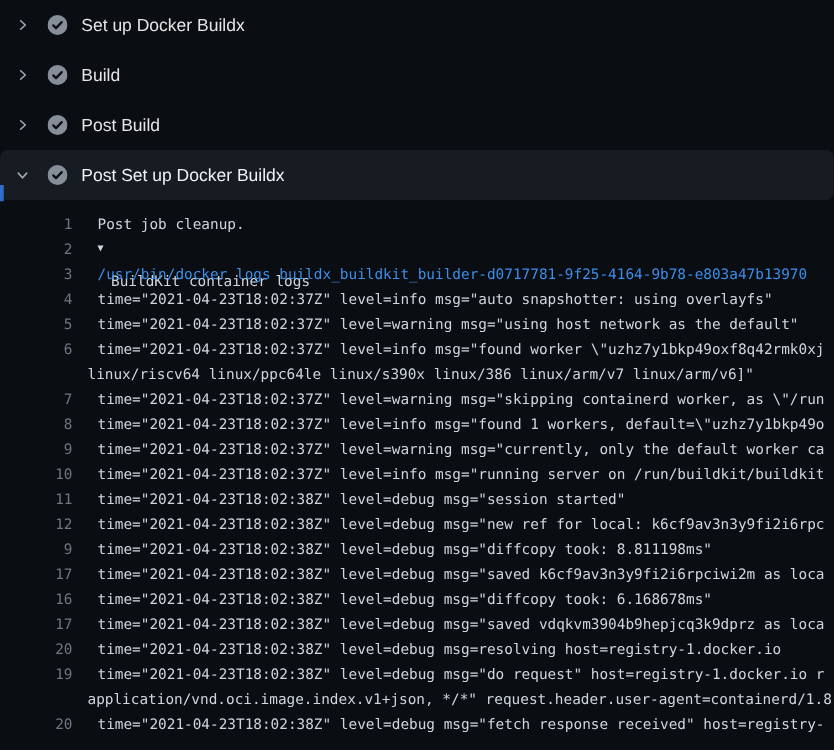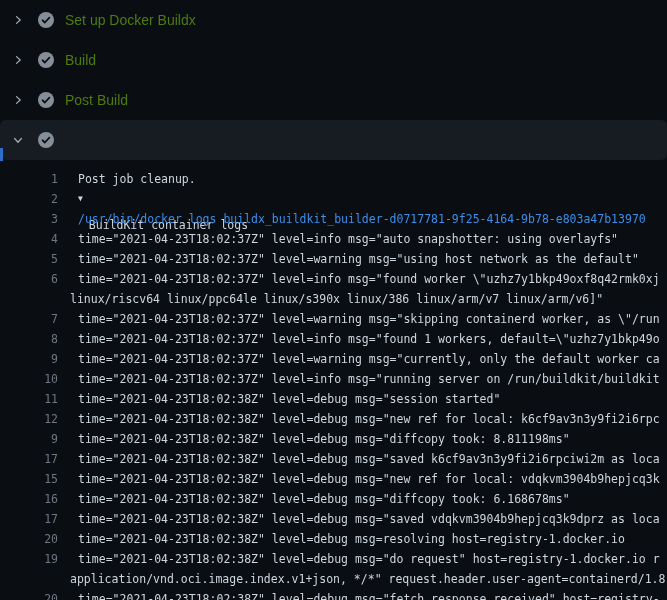--- a/index.html
+++ b/index.html
@@ -11,21 +11,21 @@
     position: relative;
   }
   .app { width: 667px; height: 600px; overflow: hidden; position: relative; }
 
   
   .steps { width: 100%; }
   .step {
     height: 40px;
     display: flex;
     align-items: center;
-    color: #4d7c0f;
+    color: #e5e5e5;
     font-size: 14px;
     cursor: pointer;
   }
   .step.expanded { background: #171b22; border-radius: 6px; color: #eff3f8; }
   .chev { width: 12px; height: 12px; margin-left: 12px; color: #a2abb6; display: flex; align-items: center; flex: none; }
   .chev svg { display: block; }
   .step.expanded .chev svg { transform: rotate(90deg); }
   .check { width: 16px; height: 16px; margin-left: 14px; display: flex; flex: none; }
   .title { margin-left: 11px; white-space: nowrap; }
 
@@ -113,20 +113,21 @@
       <svg viewBox="0 0 16 16" width="12" height="12" aria-hidden="true">
         <path d="M6 3.5l5 4.5-5 4.5" fill="none" stroke="currentColor" stroke-width="1.7" stroke-linecap="round" stroke-linejoin="round"></path>
       </svg>
     </span>
     <span class="check">
       <svg viewBox="0 0 16 16" width="16" height="16" aria-hidden="true">
         <circle cx="8" cy="8" r="8" fill="#868f99"></circle>
         <path d="M4.6 8.3l2.2 2.2 4.6-4.8" fill="none" stroke="#0a0d12" stroke-width="1.8" stroke-linecap="round" stroke-linejoin="round"></path>
       </svg>
     </span>
+    <span class="title">Post Set up Docker Buildx</span>
   </div>
 </div>
   <div class="log" id="log">
   <div class="log-line plain">
     <span class="ln">1</span>
     <span class="lt">Post job cleanup.</span>
   </div>
 
   <div class="log-line group">
     <span class="ln">2</span>
@@ -191,24 +192,20 @@
   <div class="log-line plain">
     <span class="ln">9</span>
     <span class="lt">time="2021-04-23T18:02:38Z" level=debug msg="diffcopy took: 8.811198ms"</span>
   </div>
 
   <div class="log-line plain">
     <span class="ln">17</span>
     <span class="lt">time="2021-04-23T18:02:38Z" level=debug msg="saved k6cf9av3n3y9fi2i6rpciwi2m as loca</span>
   </div>
 
-  <div class="log-line plain">
-    <span class="ln">15</span>
-    <span class="lt">time="2021-04-23T18:02:38Z" level=debug msg="new ref for local: vdqkvm3904b9hepjcq3k</span>
-  </div>
 
   <div class="log-line plain">
     <span class="ln">16</span>
     <span class="lt">time="2021-04-23T18:02:38Z" level=debug msg="diffcopy took: 6.168678ms"</span>
   </div>
 
   <div class="log-line plain">
     <span class="ln">17</span>
     <span class="lt">time="2021-04-23T18:02:38Z" level=debug msg="saved vdqkvm3904b9hepjcq3k9dprz as loca</span>
   </div>

